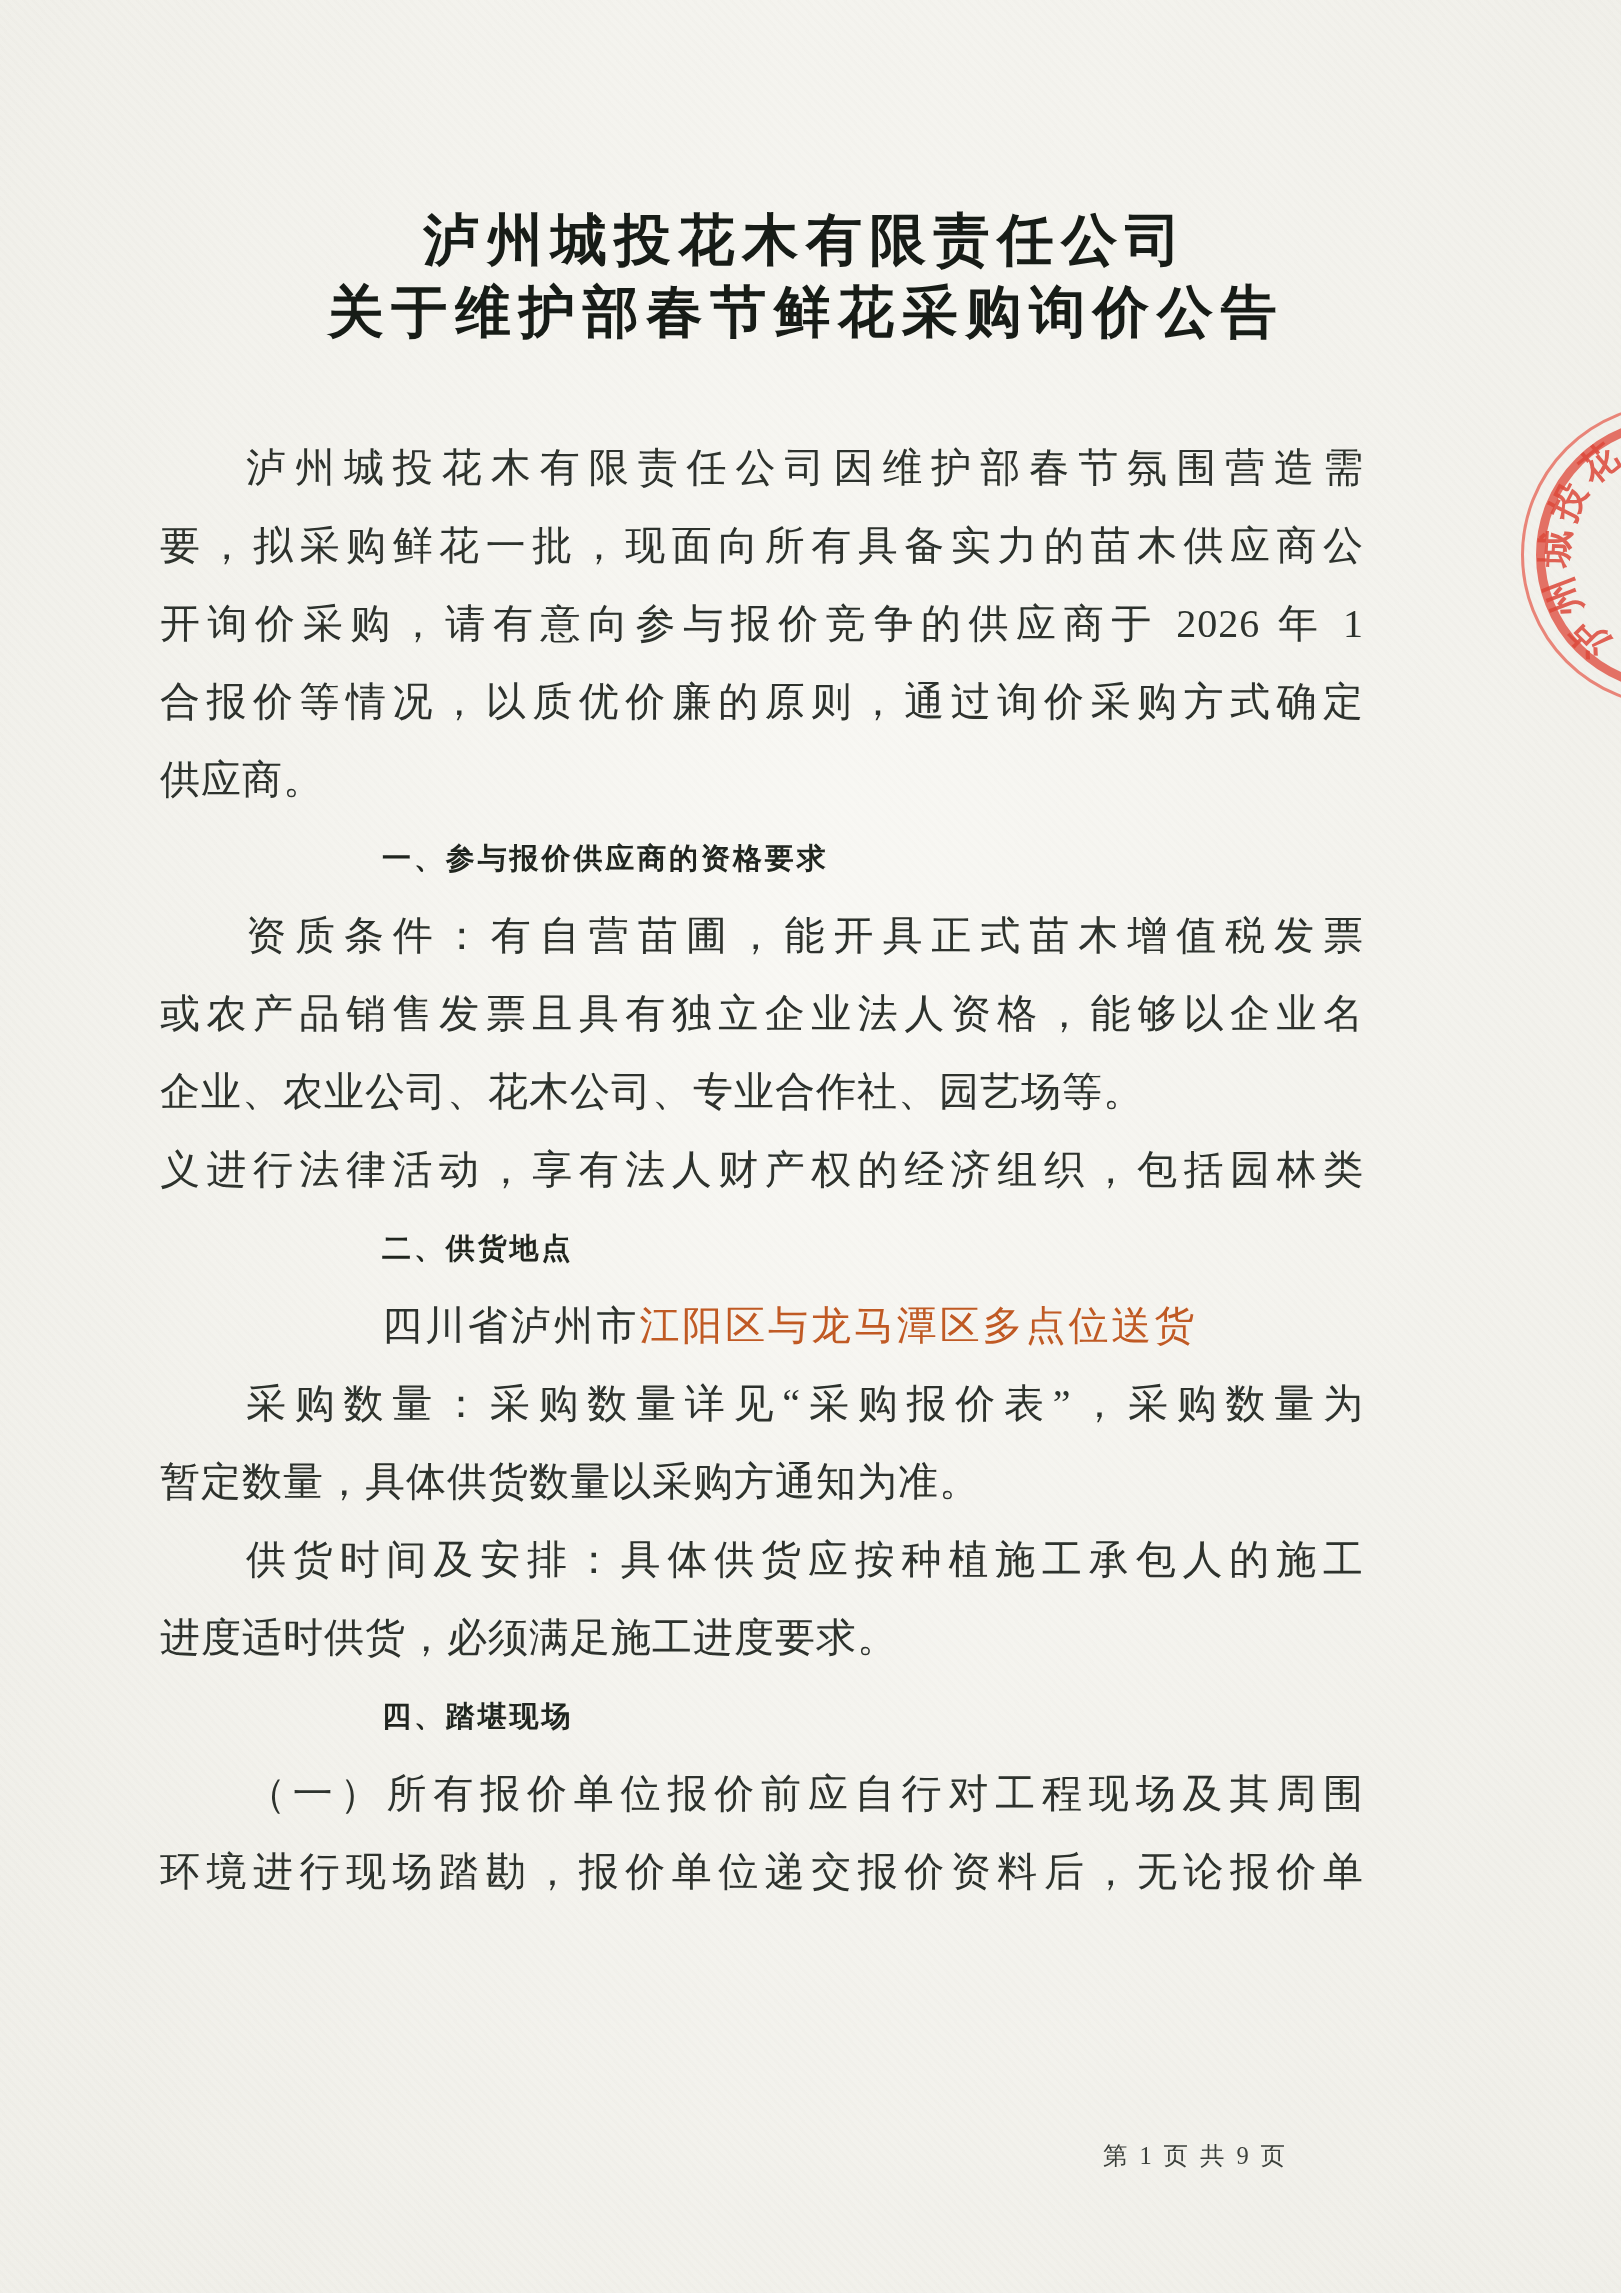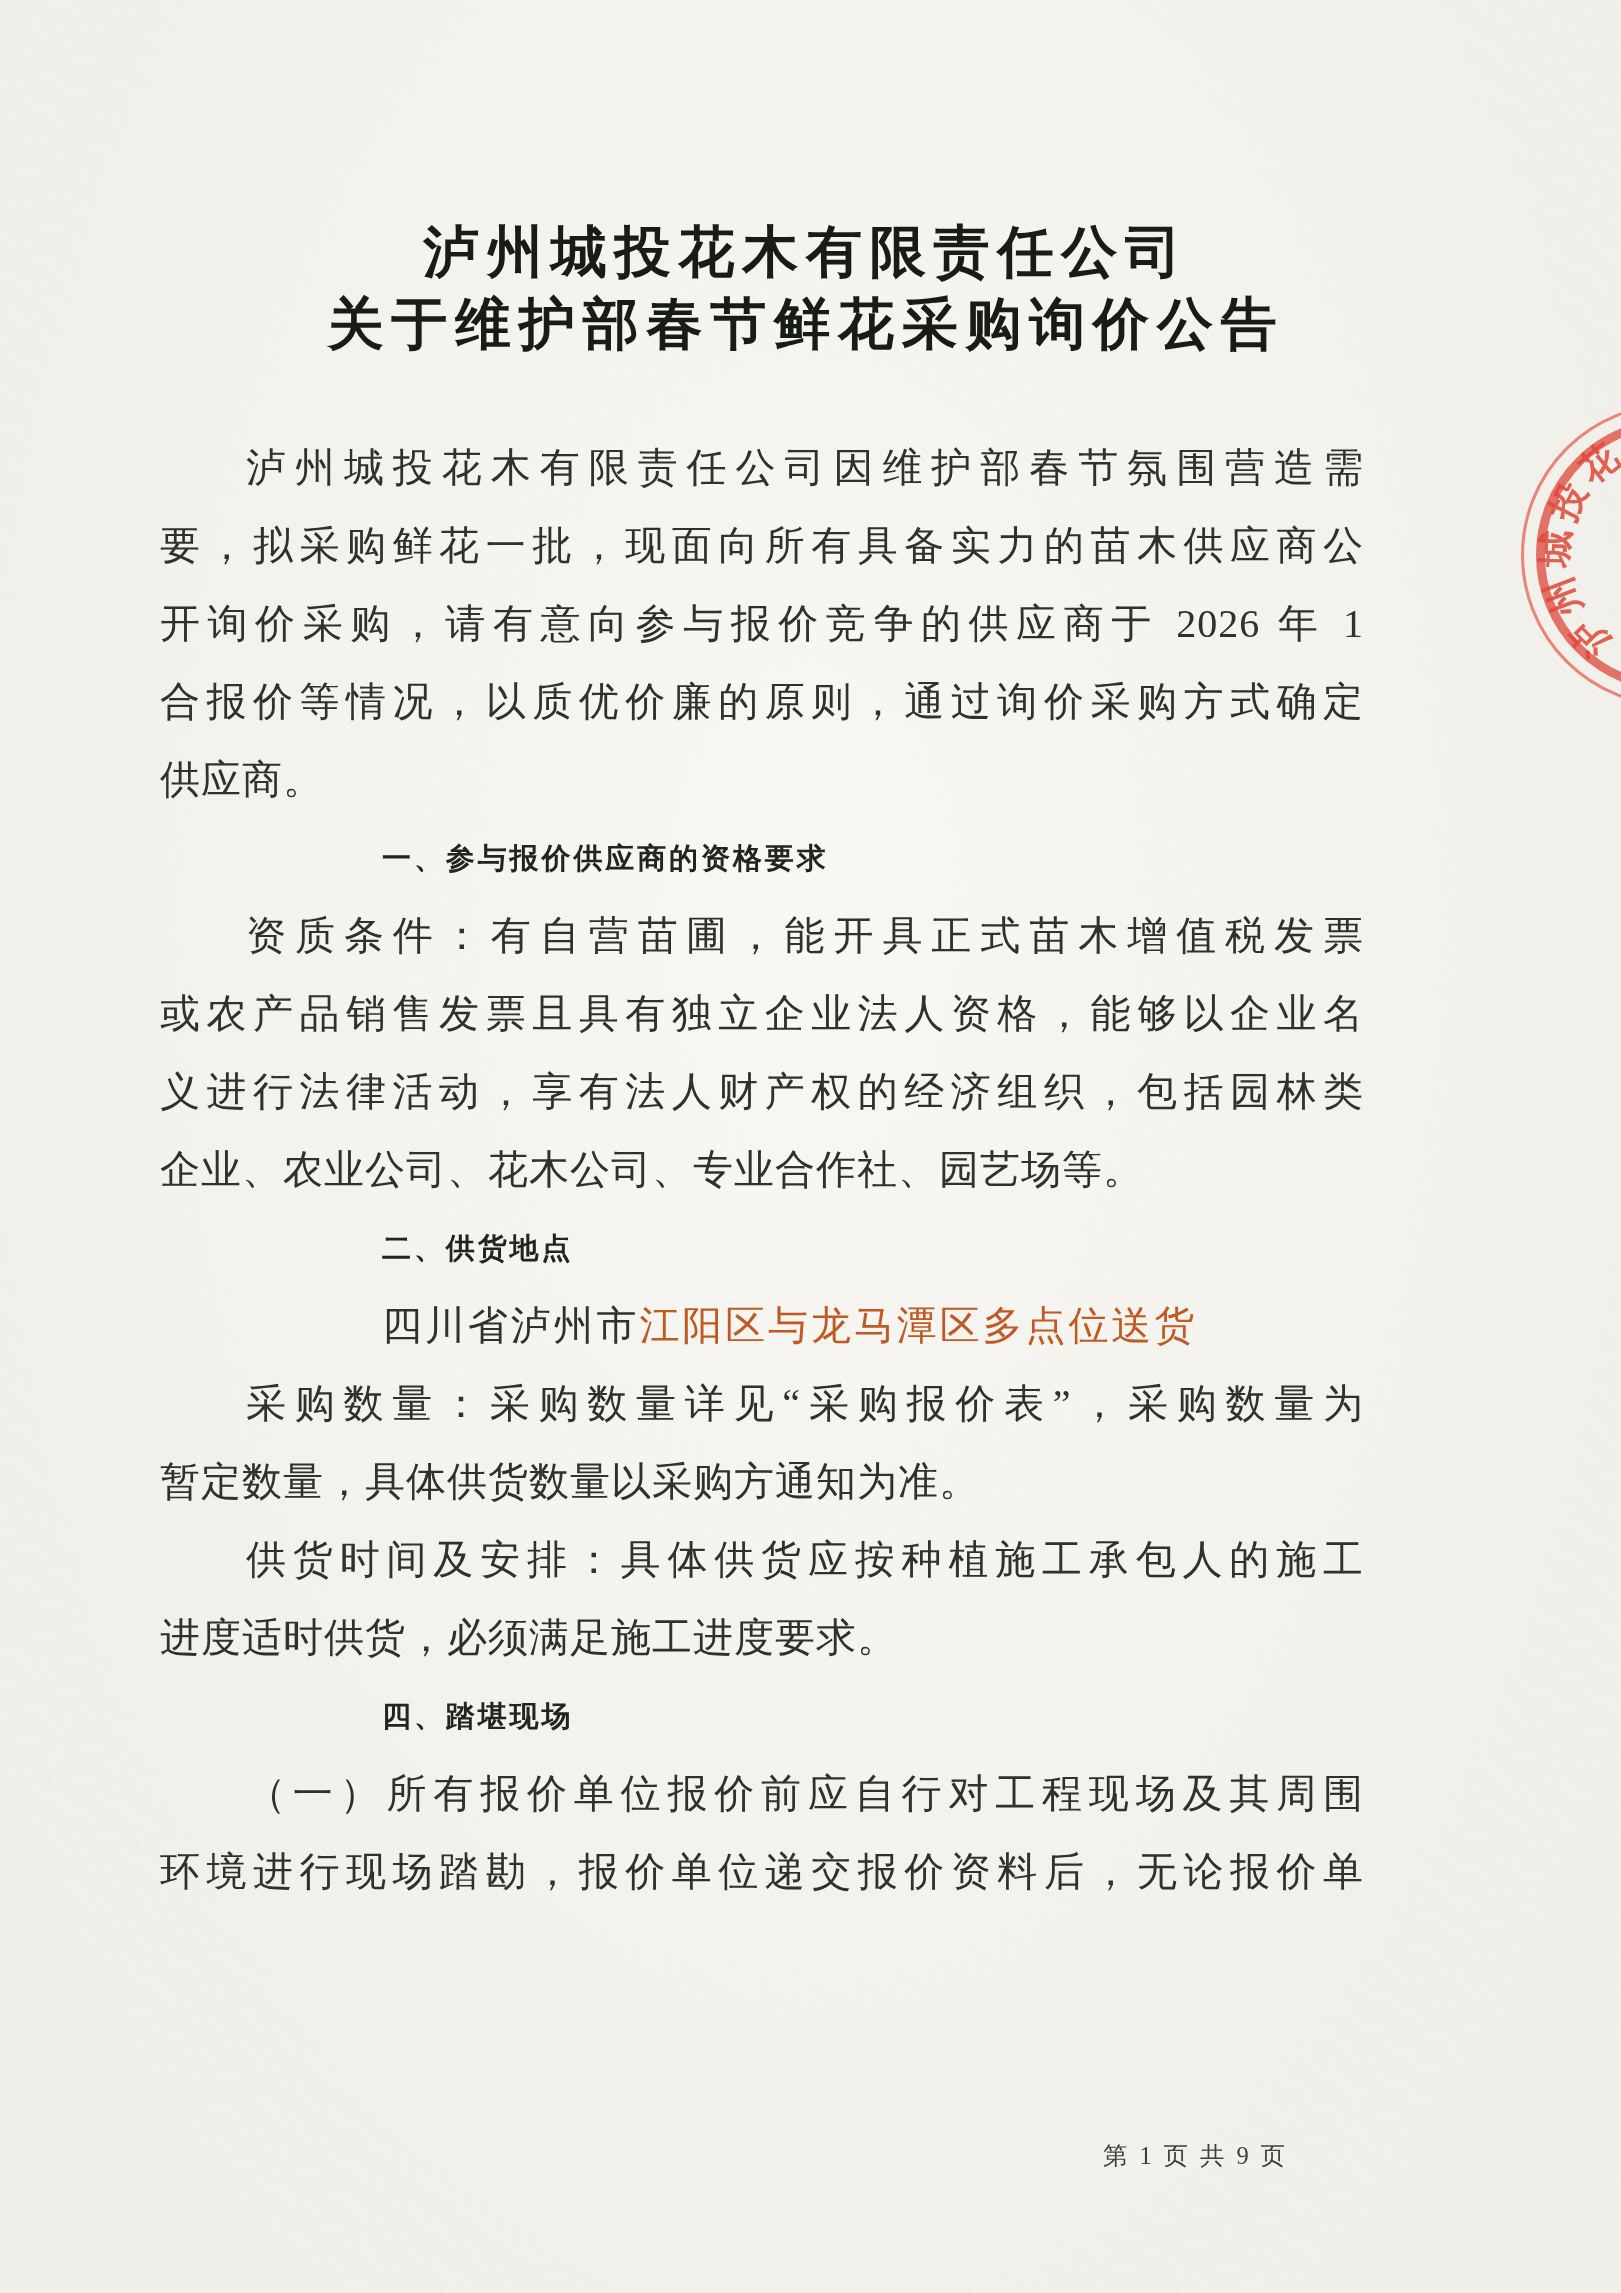--- a/index.html
+++ b/index.html
@@ -16,21 +16,21 @@
       radial-gradient(ellipse at 50% 40%, rgba(255,255,255,0.35), rgba(0,0,0,0.02) 85%),
       repeating-linear-gradient(47deg, rgba(120,110,90,0.016) 0 2.9px, rgba(255,255,255,0.02) 2.9px 6.9px),
       #f5f4ee;
     overflow: hidden;
     font-family: "Liberation Serif", "DejaVu Serif", serif;
     color: #2d322d;
   }
   
   .title-block {
     position: absolute;
-    top: 216px;
+    top: 204px;
     left: 160px;
     width: 1204px;
     transform: translateX(44px);
     text-align: center;
     font-family: "Liberation Sans", "DejaVu Sans", sans-serif;
     font-weight: 700;
     font-size: 56px;
     line-height: 72px;
     letter-spacing: 7.8px;
     color: #171c17;
@@ -118,22 +118,22 @@
 
   <div class="body-block">
       <div class="line ij j">泸州城投花木有限责任公司因维护部春节氛围营造需</div>
       <div class="line j">要，拟采购鲜花一批，现面向所有具备实力的苗木供应商公</div>
       <div class="line j">开询价采购，请有意向参与报价竞争的供应商于 2026 年 1</div>
       <div class="line j">合报价等情况，以质优价廉的原则，通过询价采购方式确定</div>
       <div class="line e">供应商。</div>
       <div class="line h">一、参与报价供应商的资格要求</div>
       <div class="line ij j">资质条件：有自营苗圃，能开具正式苗木增值税发票</div>
       <div class="line j">或农产品销售发票且具有独立企业法人资格，能够以企业名</div>
+      <div class="line e">企业、农业公司、花木公司、专业合作社、园艺场等。</div>
       <div class="line j">义进行法律活动，享有法人财产权的经济组织，包括园林类</div>
-      <div class="line e">企业、农业公司、花木公司、专业合作社、园艺场等。</div>
       <div class="line h">二、供货地点</div>
       <div class="line loc"><span>四川省泸州市</span><span class="accent">江阳区与龙马潭区多点位送货</span></div>
       <div class="line ij j">采购数量：采购数量详见“采购报价表”，采购数量为</div>
       <div class="line e">暂定数量，具体供货数量以采购方通知为准。</div>
       <div class="line ij j">供货时间及安排：具体供货应按种植施工承包人的施工</div>
       <div class="line e">进度适时供货，必须满足施工进度要求。</div>
       <div class="line h">四、踏堪现场</div>
       <div class="line ij j">（一）所有报价单位报价前应自行对工程现场及其周围</div>
       <div class="line j">环境进行现场踏勘，报价单位递交报价资料后，无论报价单</div>
     </div>

